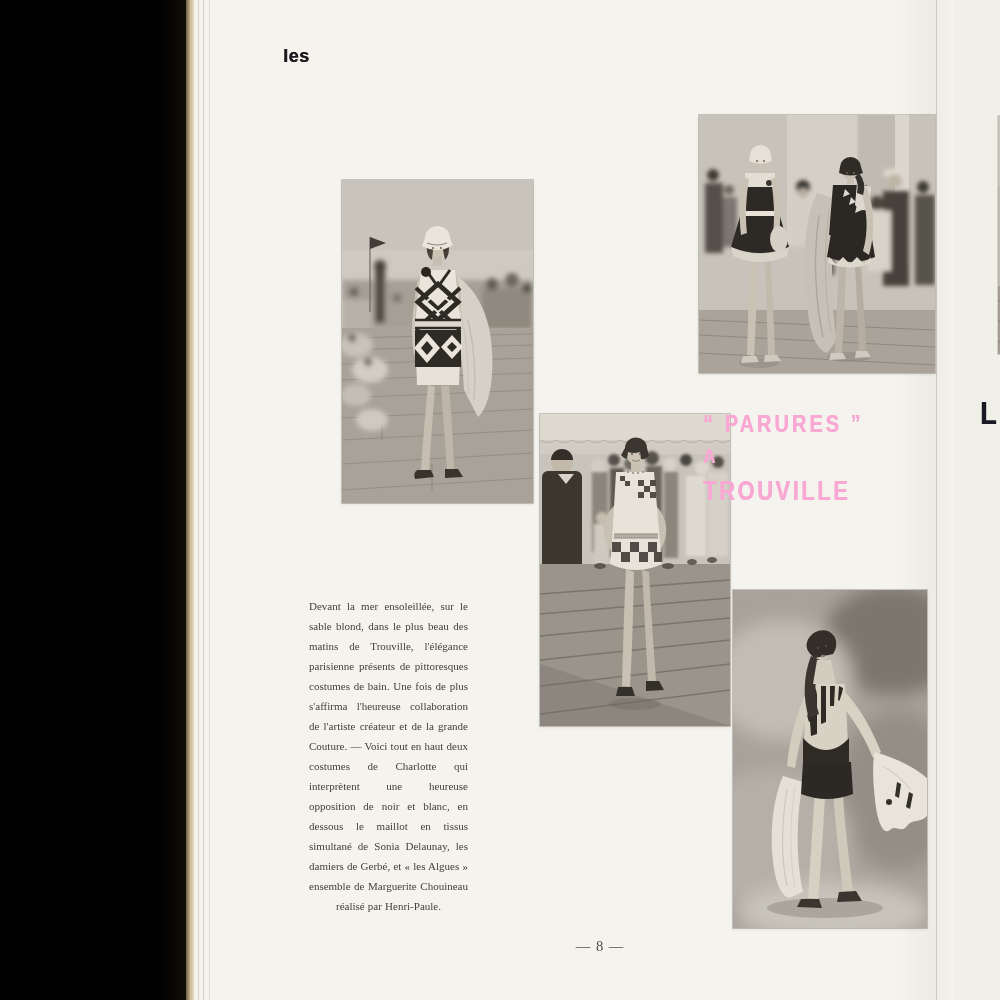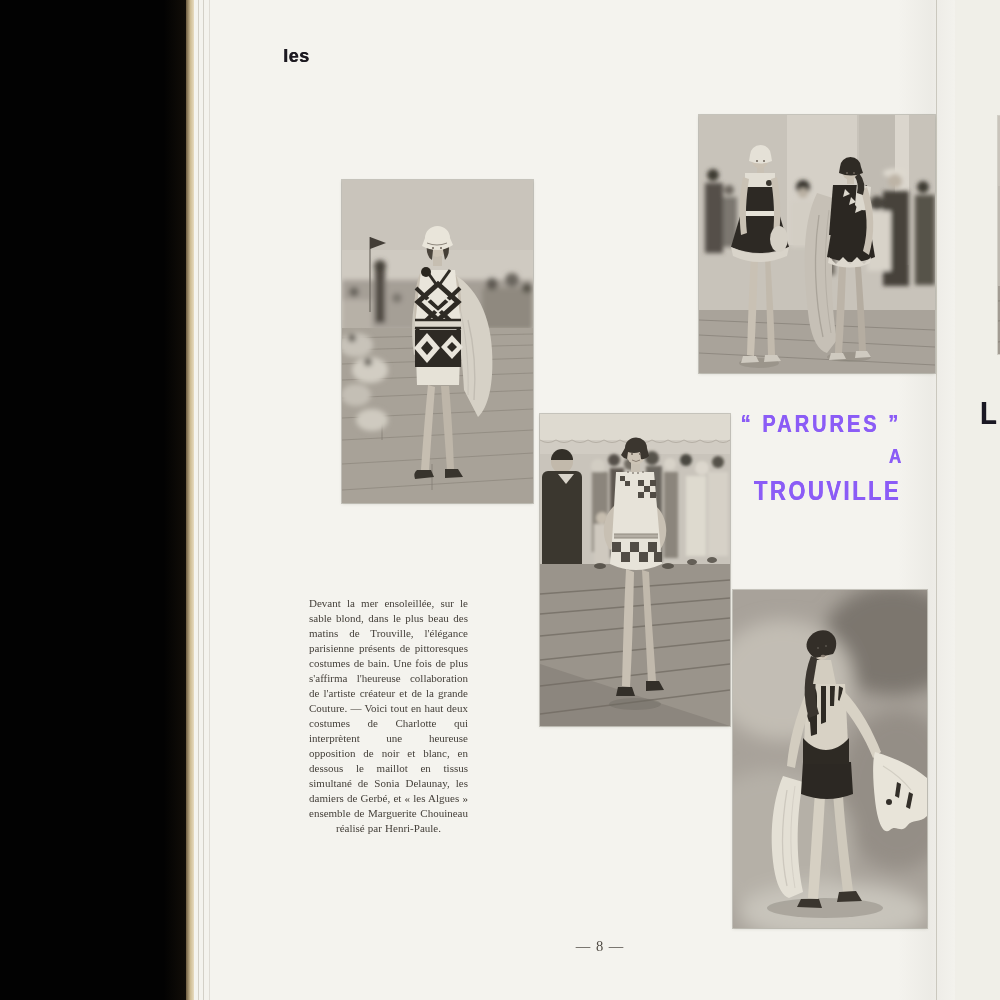--- a/index.html
+++ b/index.html
@@ -16,29 +16,29 @@
     background:linear-gradient(90deg,rgba(110,105,92,0) 0%,rgba(110,105,92,.06) 55%,rgba(110,105,92,0) 100%);}
   .gutter-line{position:absolute;left:936px;top:0;width:1px;height:1000px;background:rgba(168,163,150,.5);}
   .right-page-tint{position:absolute;left:955px;top:0;width:45px;height:1000px;background:#edebe4;opacity:.55;}
 
   
   .title{position:absolute;left:283px;top:47px;display:flex;align-items:flex-end;gap:7px;color:#1d1a21;font-family:"Liberation Sans",sans-serif;}
   .title .les{font-weight:900;font-size:18px;line-height:1;padding-bottom:2px;letter-spacing:.5px;text-shadow:.5px 0 #1d1a21;}
   .title .main{font-weight:900;font-size:30px;line-height:1;letter-spacing:1.5px;text-shadow:.8px 0 #1d1a21,0 .5px #1d1a21;}
 
   
-  .heading{position:absolute;left:703px;top:413px;width:198px;text-align:right;color:#8b5cf6;font-family:"Liberation Sans",sans-serif;font-weight:700;}
+  .heading{position:absolute;left:703px;top:413px;width:198px;text-align:left;color:#f9a8d4;font-family:"Liberation Sans",sans-serif;font-weight:700;}
   .heading div{text-shadow:.45px 0 currentColor;}
   .heading .h1{font-size:20px;letter-spacing:3px;transform:scaleY(1.22);}
   .heading .h2{font-size:17px;margin-top:11px;transform:scaleY(1.22);}
   .heading .h3{font-size:22px;letter-spacing:2.5px;margin-top:11px;transform:scaleY(1.28);}
 
   
   .caption{position:absolute;left:309px;top:585px;width:159px;font-family:"Liberation Serif",serif;
-    font-size:11px;line-height:15px;color:#45403a;text-align:justify;text-align-last:center;word-spacing:.4px;}
+    font-size:11px;line-height:20px;color:#45403a;text-align:justify;text-align-last:center;word-spacing:.4px;}
 
   
   .page-number{position:absolute;left:520px;top:938px;width:160px;text-align:center;font-size:14.5px;color:#504b44;letter-spacing:1px;}
 
   
   .photo{position:absolute;overflow:hidden;background:#b7b1a8;box-shadow:0 0 0 1px rgba(90,85,72,.28),0 1px 3px rgba(80,75,62,.18);}
   .photo svg{display:block;width:100%;height:100%;}
   .ph1{left:302px;top:164px;width:191px;height:323px;}
   .ph2{left:659px;top:99px;width:236px;height:258px;}
   .ph3{left:500px;top:398px;width:190px;height:312px;}

